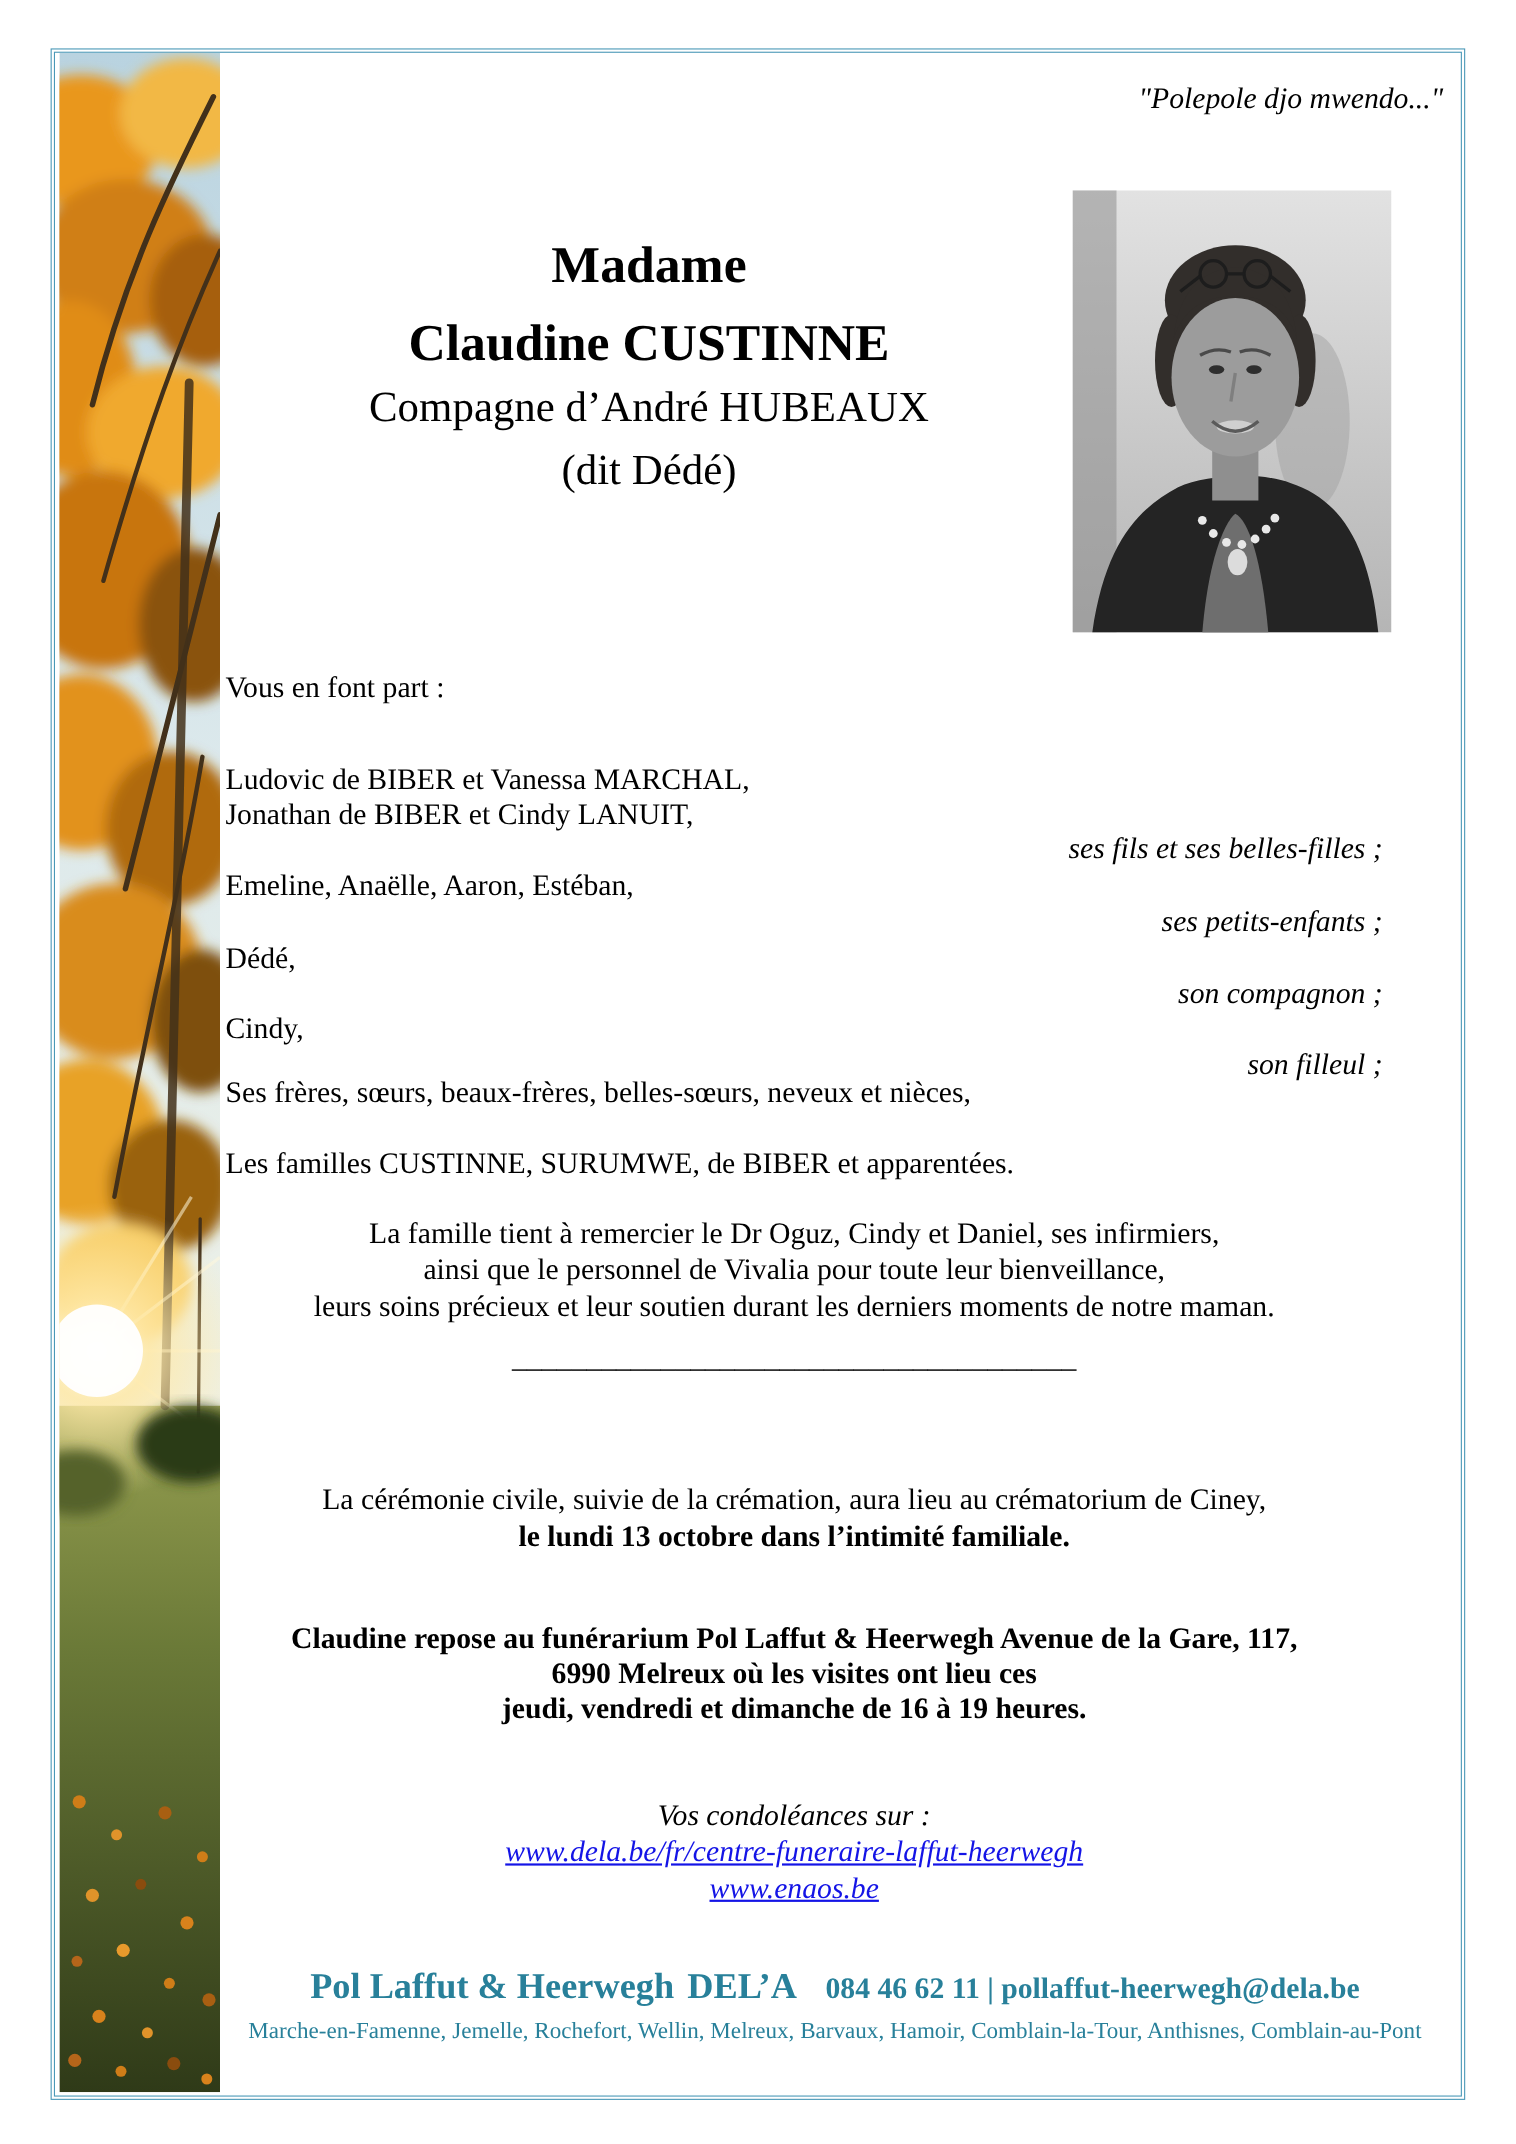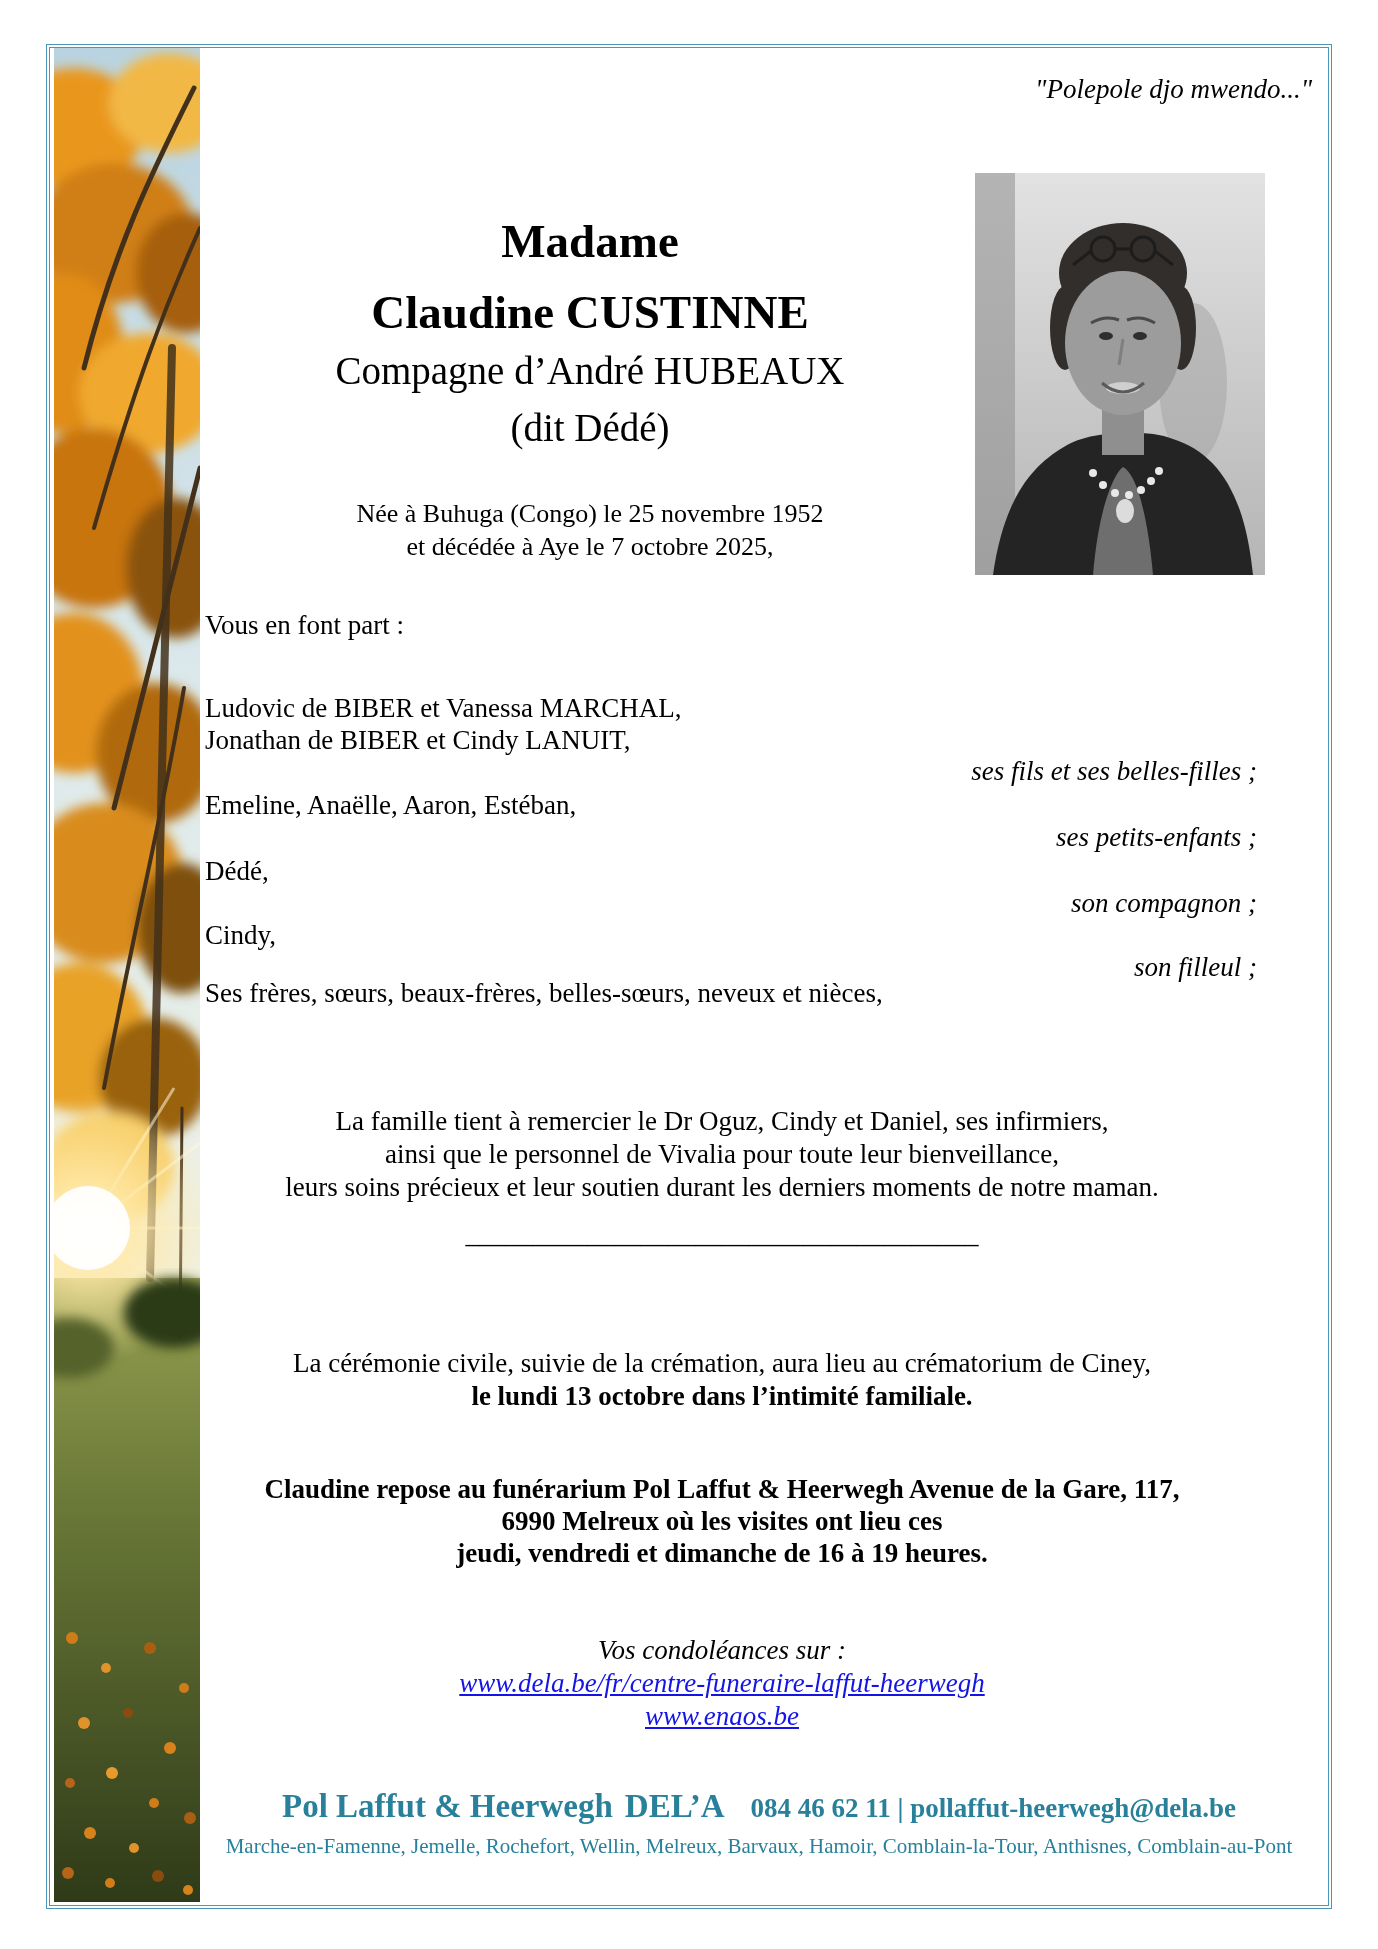--- a/index.html
+++ b/index.html
@@ -168,41 +168,38 @@
     </svg>
   </div>
 
   <div class="titleblock">
     <div class="t1">Madame</div>
     <div class="t1">Claudine CUSTINNE</div>
     <div class="t2">Compagne d’André HUBEAUX</div>
     <div class="t2">(dit Dédé)</div>
   </div>
 
-  <div class="dates">
-    <div>Née à Buhuga (Congo) le 25 novembre 1952</div>
-    <div>et décédée à Aye le 7 octobre 2025,</div>
-  </div>
 
   <div class="bodyline" style="top:610px">Vous en font part :</div>
 
   <div class="bodyline" style="top:693px">Ludovic de BIBER et Vanessa MARCHAL,</div>
   <div class="bodyline" style="top:725px">Jonathan de BIBER et Cindy LANUIT,</div>
   <div class="relline" style="top:756px">ses fils et ses belles-filles ;</div>
 
   <div class="bodyline" style="top:790px">Emeline, Anaëlle, Aaron, Estéban,</div>
   <div class="relline" style="top:822px">ses petits-enfants ;</div>
 
   <div class="bodyline" style="top:856px">Dédé,</div>
   <div class="relline" style="top:888px">son compagnon ;</div>
 
   <div class="bodyline" style="top:920px">Cindy,</div>
   <div class="relline" style="top:952px">son filleul ;</div>
 
   <div class="bodyline" style="top:978px">Ses frères, sœurs, beaux-frères, belles-sœurs, neveux et nièces,</div>
+  <div class="bodyline" style="top:1042px">Les familles CUSTINNE, SURUMWE, de BIBER et apparentées.</div>
 
   <div class="centerblock" style="top:1105px">
     <div>La famille tient à remercier le Dr Oguz, Cindy et Daniel, ses infirmiers,</div>
     <div>ainsi que le personnel de Vivalia pour toute leur bienveillance,</div>
     <div>leurs soins précieux et leur soutien durant les derniers moments de notre maman.</div>
   </div>
 
   <div class="centerblock" style="top:1218px">______________________________________</div>
 
   <div class="centerblock" style="top:1347px">

